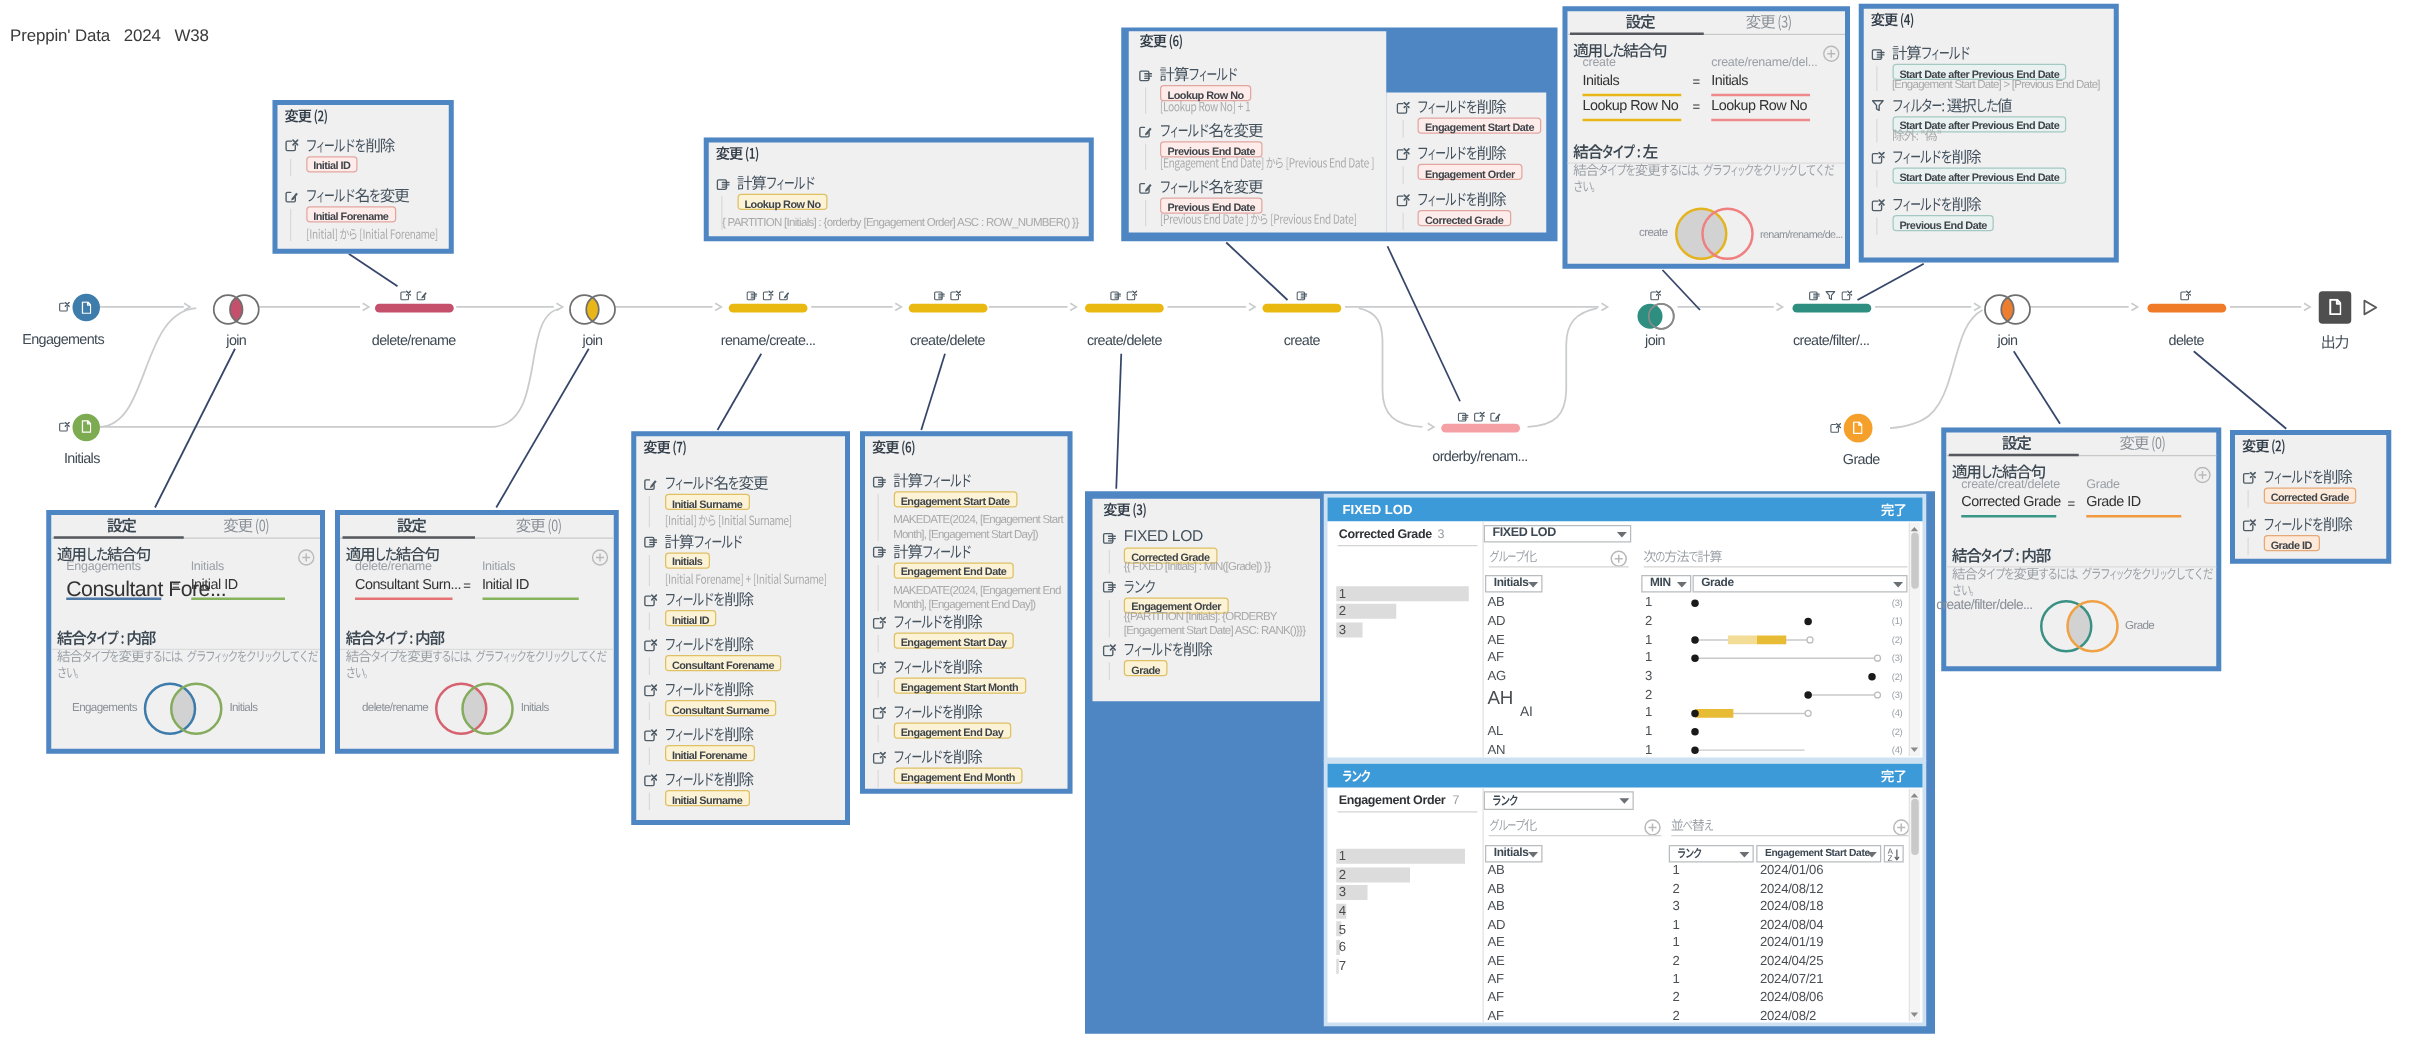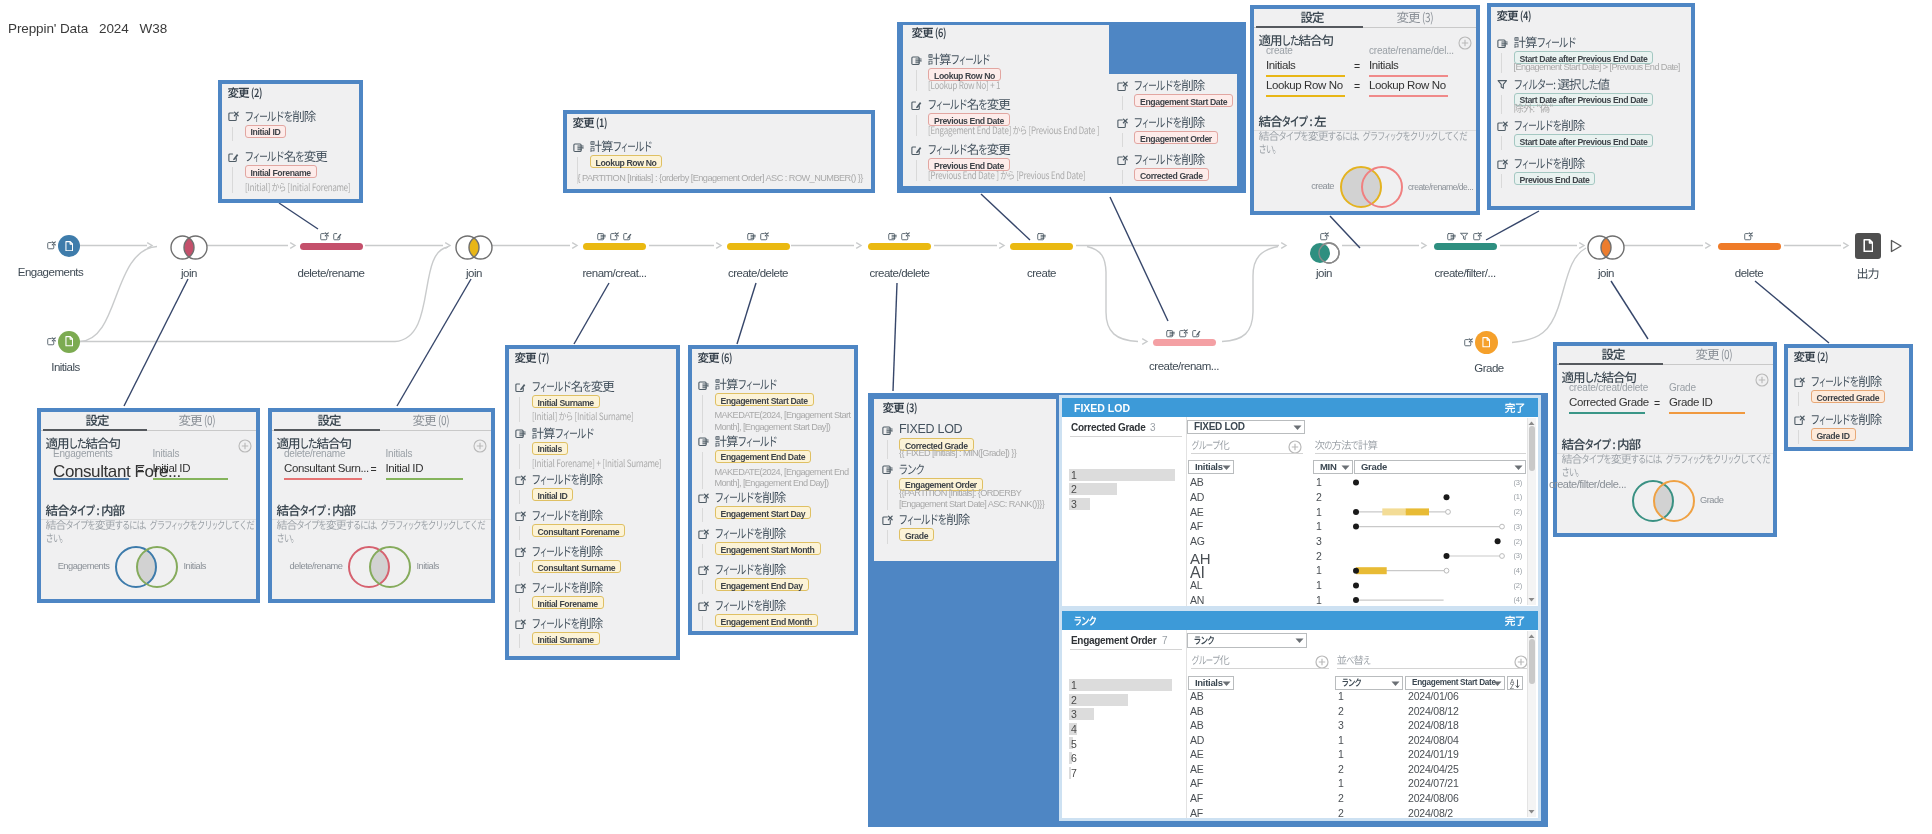--- a/index.html
+++ b/index.html
@@ -173,21 +173,21 @@
       <path d="M9.4 5.8V9.6a1.2 1.2 0 0 1-1.2 1.2H2.2A1.2 1.2 0 0 1 1 9.6V3.4a1.2 1.2 0 0 1 1.2-1.2H6"></path>
       <path d="M7.3 1.3 11.5 5.5M11.5 1.3 7.3 5.5" stroke-width="1.5"></path>
     </g>
   </svg>
 <svg class="A" style="left:622.8px;top:231.5px" width="9" height="9" viewBox="0 0 12.5 12.5">
     <g fill="none" stroke="#4f5c66" stroke-width="1.25" stroke-linejoin="round" stroke-linecap="round">
       <path d="M9.4 6.8V9.6a1.2 1.2 0 0 1-1.2 1.2H2.2A1.2 1.2 0 0 1 1 9.6V3.4a1.2 1.2 0 0 1 1.2-1.2H5.2"></path>
       <path d="M6.2 7.6 10.2 2.4l1.5 1.2-4 5.2-2.1.7z" fill="#4f5c66" stroke="none"></path>
     </g>
   </svg>
-<div class="L" style="left:614.5px;top:267.8px;font-size:11.5px;font-weight:400;color:#3f4a54;transform:translateX(-50%);letter-spacing:-0.50px;">renam/creat...</div>
+<div class="L" style="left:614.5px;top:267.8px;font-size:11.5px;font-weight:400;color:#3f4a54;transform:translateX(-50%);letter-spacing:-0.50px;">rename/create...</div>
 <div class="A" style="left:726.5px;top:242.6px;width:63.0px;height:7.0px;background:#eab911;border-radius:4px"></div>
 <svg class="A" style="left:746.8px;top:231.5px" width="9" height="9" viewBox="0 0 12.5 12.5">
     <g fill="none" stroke="#4f5c66" stroke-width="1.25" stroke-linejoin="round" stroke-linecap="round">
       <rect x="1" y="2.2" width="8.2" height="8.6" rx="1.2"></rect>
       <path d="M5.5 4.6H11.6M5.5 6.7H11.6M5.5 8.8H9.6"></path>
     </g>
   </svg>
 <svg class="A" style="left:759.8px;top:231.5px" width="9" height="9" viewBox="0 0 12.5 12.5">
     <g fill="none" stroke="#4f5c66" stroke-width="1.25" stroke-linejoin="round" stroke-linecap="round">
       <path d="M9.4 5.8V9.6a1.2 1.2 0 0 1-1.2 1.2H2.2A1.2 1.2 0 0 1 1 9.6V3.4a1.2 1.2 0 0 1 1.2-1.2H6"></path>
@@ -256,21 +256,21 @@
       <path d="M9.4 5.8V9.6a1.2 1.2 0 0 1-1.2 1.2H2.2A1.2 1.2 0 0 1 1 9.6V3.4a1.2 1.2 0 0 1 1.2-1.2H6"></path>
       <path d="M7.3 1.3 11.5 5.5M11.5 1.3 7.3 5.5" stroke-width="1.5"></path>
     </g>
   </svg>
 <svg class="A" style="left:1192.2px;top:328.5px" width="9" height="9" viewBox="0 0 12.5 12.5">
     <g fill="none" stroke="#4f5c66" stroke-width="1.25" stroke-linejoin="round" stroke-linecap="round">
       <path d="M9.4 6.8V9.6a1.2 1.2 0 0 1-1.2 1.2H2.2A1.2 1.2 0 0 1 1 9.6V3.4a1.2 1.2 0 0 1 1.2-1.2H5.2"></path>
       <path d="M6.2 7.6 10.2 2.4l1.5 1.2-4 5.2-2.1.7z" fill="#4f5c66" stroke="none"></path>
     </g>
   </svg>
-<div class="L" style="left:1184.0px;top:361.3px;font-size:11.5px;font-weight:400;color:#3f4a54;transform:translateX(-50%);letter-spacing:-0.50px;">create/renam...</div>
+<div class="L" style="left:1184.0px;top:361.3px;font-size:11.5px;font-weight:400;color:#3f4a54;transform:translateX(-50%);letter-spacing:-0.50px;">orderby/renam...</div>
 <div class="A" style="left:1855.0px;top:232.5px;width:26.0px;height:26.0px;background:#4f4f4f;border-radius:3px"></div>
 <svg class="A" style="left:1862.6px;top:238.9px" width="10.8" height="13.2" viewBox="0 0 9 11">
     <path d="M1 .7h4.6L8 3.1V10.3H1Z M5.4.9v2.4h2.4" fill="none" stroke="#fff" stroke-width="1.3" stroke-linejoin="round"></path>
   </svg>
 <svg class="j" style="left:1857.0px;top:277.5px" width="1" height="1">
     <use href="#t0" fill="#3f4a54" transform="scale(0.6000)"></use>
   </svg>
 <svg class="A" style="left:1888px;top:238px" width="16" height="16" viewBox="0 0 16 16">
     <path d="M3.5 2.5 13 8 3.5 13.5Z" fill="none" stroke="#5a5a5a" stroke-width="1.4" stroke-linejoin="round"></path>
   </svg>
@@ -767,21 +767,21 @@
     <use href="#t22" fill="#9aa0a6" transform="scale(0.5400)"></use>
   </svg>
 <svg class="A" style="left:1337.5px;top:164.0px" width="67" height="46" viewBox="-33.5 -23.0 67 46">
     <circle cx="-10.5" cy="0" r="20" fill="#d2d2d2"></circle>
     <g fill="none" stroke-width="2">
       <circle cx="-10.5" cy="0" r="20" stroke="#e4b320"></circle>
       <circle cx="10.5" cy="0" r="20" stroke="#f08080"></circle>
     </g>
   </svg>
 <div class="L" style="left:1334.0px;top:182.1px;font-size:9.3px;font-weight:400;color:#8a9097;transform:translateX(-100%);letter-spacing:-0.50px;">create</div>
-<div class="L" style="left:1408.0px;top:182.7px;font-size:8.6px;font-weight:400;color:#8a9097;letter-spacing:-0.50px;">create/rename/de...</div>
+<div class="L" style="left:1408.0px;top:182.7px;font-size:8.6px;font-weight:400;color:#8a9097;letter-spacing:-0.50px;">renam/rename/de...</div>
 <div class="A" style="left:1553.0px;top:342.0px;width:224.0px;height:195.0px;background:#f0f0f1;border:4px solid #4e86c4"></div>
 <svg class="j" style="left:1602.0px;top:359.0px" width="1" height="1">
     <use href="#t17" fill="#3c4852" transform="scale(0.6250)"></use>
   </svg>
 <svg class="j" style="left:1696.1px;top:359.0px" width="1" height="1">
     <use href="#t18" fill="#8a9097" transform="scale(0.6250)"></use>
   </svg>
 <div class="A" style="left:1557.0px;top:363.5px;width:216.0px;height:1.0px;background:#c9c9c9"></div>
 <div class="A" style="left:1559.0px;top:362.5px;width:104.0px;height:2.5px;background:#55595e"></div>
 <svg class="j" style="left:1562.0px;top:382.0px" width="1" height="1">
@@ -919,21 +919,21 @@
 <div class="L" style="left:1522.0px;top:508.1px;font-size:7.5px;font-weight:400;color:#9aa0a6;transform:translateX(-100%);letter-spacing:-0.20px;">(2)</div>
 <div class="L" style="left:1190.0px;top:521.2px;font-size:10.5px;font-weight:400;color:#4a4f54;letter-spacing:-0.20px;">AF</div>
 <div class="L" style="left:1316.0px;top:521.2px;font-size:10.5px;font-weight:400;color:#4a4f54;letter-spacing:-0.20px;">1</div>
 <div class="L" style="left:1522.0px;top:522.8px;font-size:7.5px;font-weight:400;color:#9aa0a6;transform:translateX(-100%);letter-spacing:-0.20px;">(3)</div>
 <div class="L" style="left:1190.0px;top:535.9px;font-size:10.5px;font-weight:400;color:#4a4f54;letter-spacing:-0.20px;">AG</div>
 <div class="L" style="left:1316.0px;top:535.9px;font-size:10.5px;font-weight:400;color:#4a4f54;letter-spacing:-0.20px;">3</div>
 <div class="L" style="left:1522.0px;top:537.5px;font-size:7.5px;font-weight:400;color:#9aa0a6;transform:translateX(-100%);letter-spacing:-0.20px;">(2)</div>
 <div class="L" style="left:1190.0px;top:550.6px;font-size:15px;font-weight:400;color:#4a4f54;letter-spacing:-0.20px;">AH</div>
 <div class="L" style="left:1316.0px;top:550.6px;font-size:10.5px;font-weight:400;color:#4a4f54;letter-spacing:-0.20px;">2</div>
 <div class="L" style="left:1522.0px;top:552.2px;font-size:7.5px;font-weight:400;color:#9aa0a6;transform:translateX(-100%);letter-spacing:-0.20px;">(3)</div>
-<div class="L" style="left:1190.0px;top:565.3px;font-size:16px;font-weight:400;color:#4a4f54;letter-spacing:-0.20px;">AI</div>
+<div class="L" style="left:1216px;top:565.3px;font-size:11px;font-weight:400;color:#4a4f54;letter-spacing:-0.20px;">AI</div>
 <div class="L" style="left:1316.0px;top:565.3px;font-size:10.5px;font-weight:400;color:#4a4f54;letter-spacing:-0.20px;">1</div>
 <div class="L" style="left:1522.0px;top:566.9px;font-size:7.5px;font-weight:400;color:#9aa0a6;transform:translateX(-100%);letter-spacing:-0.20px;">(4)</div>
 <div class="L" style="left:1190.0px;top:580.0px;font-size:10.5px;font-weight:400;color:#4a4f54;letter-spacing:-0.20px;">AL</div>
 <div class="L" style="left:1316.0px;top:580.0px;font-size:10.5px;font-weight:400;color:#4a4f54;letter-spacing:-0.20px;">1</div>
 <div class="L" style="left:1522.0px;top:581.6px;font-size:7.5px;font-weight:400;color:#9aa0a6;transform:translateX(-100%);letter-spacing:-0.20px;">(2)</div>
 <div class="L" style="left:1190.0px;top:594.7px;font-size:10.5px;font-weight:400;color:#4a4f54;letter-spacing:-0.20px;">AN</div>
 <div class="L" style="left:1316.0px;top:594.7px;font-size:10.5px;font-weight:400;color:#4a4f54;letter-spacing:-0.20px;">1</div>
 <div class="L" style="left:1522.0px;top:596.3px;font-size:7.5px;font-weight:400;color:#9aa0a6;transform:translateX(-100%);letter-spacing:-0.20px;">(4)</div>
 <svg class="A" style="left:0;top:0" width="1932" height="834">
     <circle cx="1356.0" cy="482.5" r="3" fill="#1a1a1a"></circle>

